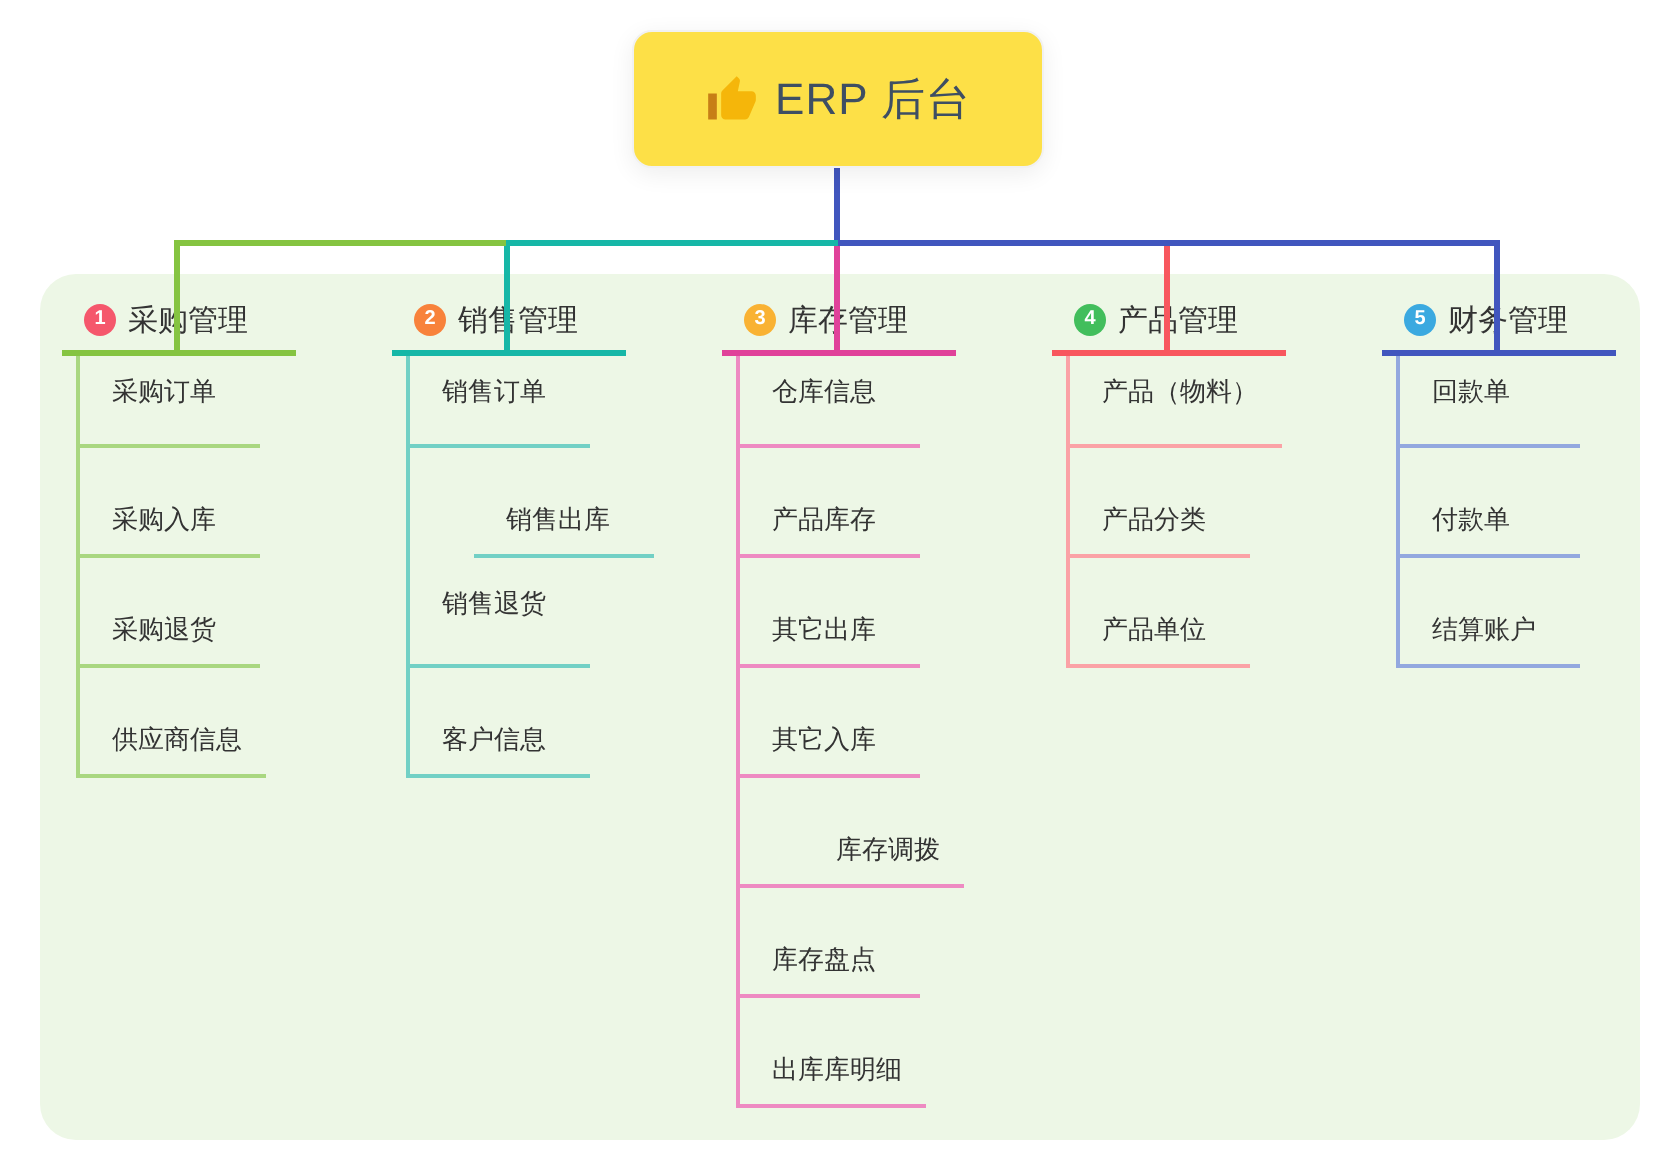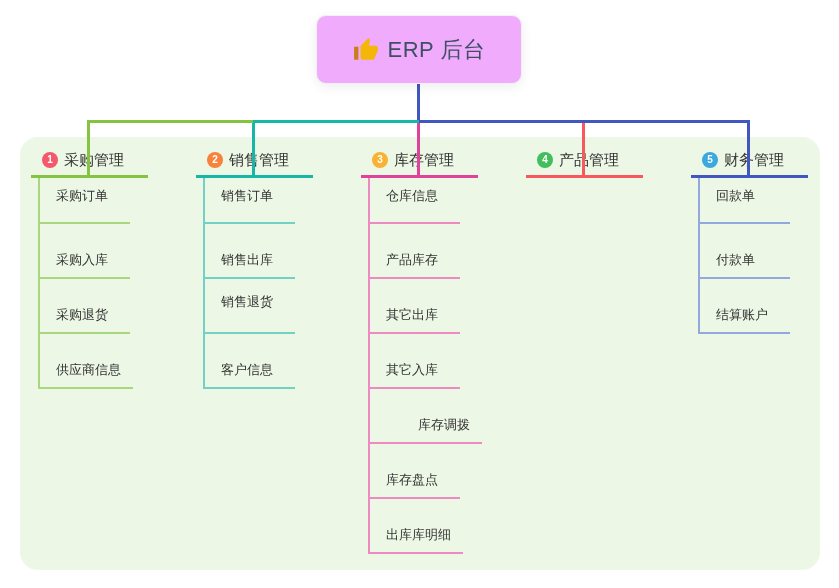--- a/index.html
+++ b/index.html
@@ -4,21 +4,21 @@
 <style>
   html,body{margin:0;padding:0;}
   body{
     width:839px;height:588px;position:relative;overflow:hidden;
     background:#ffffff;
     font-family:"Liberation Sans","DejaVu Sans",sans-serif;
   }
   
   .root-card{
     position:absolute;left:316px;top:15px;width:206px;height:69px;
-    background:#f0abfc;border:1px solid #f1f1f1;border-radius:10px;
+    background:#fde047;border:1px solid #f1f1f1;border-radius:10px;
     box-shadow:0 3px 12px rgba(0,0,0,0.07);
     display:flex;align-items:center;justify-content:center;gap:9px;
     box-sizing:border-box;z-index:3;
   }
   .root-title{font-size:22px;color:#3e4e63;letter-spacing:0.5px;}
   .thumb-icon{display:inline-flex;width:26px;height:26px;}
   
   .conn{position:absolute;z-index:1;}
   
   .panel{
@@ -72,21 +72,21 @@
     </div>
     <div class="branch" style="left: 176px; top: 8px;">
       <div class="branch-header" style="border-bottom-color: rgb(22, 183, 167);">
         <span class="badge" style="background: rgb(248, 130, 59);">2</span>
         <span class="branch-title">销售管理</span>
       </div>
       <div class="branch-children" style="border-left-color: rgb(114, 208, 197);">
         <div class="child-item first" style="border-bottom-color: rgb(114, 208, 197);">
           <span class="child-label">销售订单</span>
         </div>
-        <div class="child-item" style="border-bottom-color: rgb(114, 208, 197);">
+        <div class="child-item" style="border-bottom-color: rgb(114, 208, 197); margin-left: 32px;">
           <span class="child-label">销售出库</span>
         </div>
         <div class="child-item" style="border-bottom-color: rgb(114, 208, 197); align-items: center;">
           <span class="child-label">销售退货</span>
         </div>
         <div class="child-item" style="border-bottom-color: rgb(114, 208, 197);">
           <span class="child-label">客户信息</span>
         </div>
       </div>
     </div>
@@ -117,20 +117,31 @@
         <div class="child-item" style="border-bottom-color: rgb(238, 138, 194);">
           <span class="child-label">出库库明细</span>
         </div>
       </div>
     </div>
     <div class="branch" style="left: 506px; top: 8px;">
       <div class="branch-header" style="border-bottom-color: rgb(248, 87, 94);">
         <span class="badge" style="background: rgb(66, 190, 92);">4</span>
         <span class="branch-title">产品管理</span>
       </div>
+      <div class="branch-children" style="border-left-color: rgb(251, 162, 166);">
+        <div class="child-item first" style="border-bottom-color: rgb(251, 162, 166);">
+          <span class="child-label">产品（物料）</span>
+        </div>
+        <div class="child-item" style="border-bottom-color: rgb(251, 162, 166);">
+          <span class="child-label">产品分类</span>
+        </div>
+        <div class="child-item" style="border-bottom-color: rgb(251, 162, 166);">
+          <span class="child-label">产品单位</span>
+        </div>
+      </div>
     </div>
     <div class="branch" style="left: 671px; top: 8px;">
       <div class="branch-header" style="border-bottom-color: rgb(65, 86, 190);">
         <span class="badge" style="background: rgb(59, 169, 224);">5</span>
         <span class="branch-title">财务管理</span>
       </div>
       <div class="branch-children" style="border-left-color: rgb(147, 168, 223);">
         <div class="child-item first" style="border-bottom-color: rgb(147, 168, 223);">
           <span class="child-label">回款单</span>
         </div>

